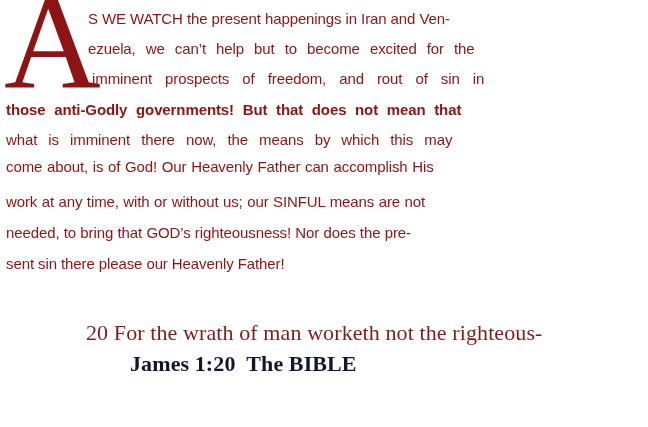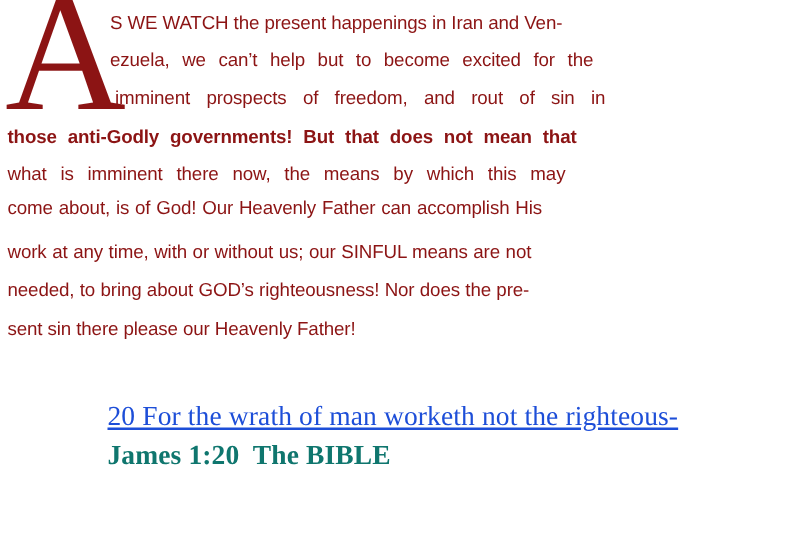--- a/index.html
+++ b/index.html
@@ -68,55 +68,55 @@
 
   
   .quote-block {
     position: absolute;
     left: 86px;
     top: 318px;
     width: 560px;
   }
 
   .quote-line {
-    color: #1d4ed8;
+    color: #7f1d1d;
     font-family: "Liberation Serif", serif;
     font-size: 22px;
     line-height: 30px;
     white-space: nowrap;
     letter-spacing: 0.1px;
-    text-decoration: underline;
   }
 
   .quote-attrib {
-    color: #0f766e;
+    color: #0f172a;
     font-family: "Liberation Serif", serif;
     font-size: 22px;
     line-height: 31px;
     font-weight: bold;
     white-space: pre;
     letter-spacing: 0.1px;
+    margin-left: 44px;
   }
 </style>
 </head>
 <body>
 
 <div class="page">
 
   <div class="dropcap">A</div>
 
   <div class="body-block">
     <div class="body-line l1">S WE WATCH the present happenings in Iran and Ven-</div>
     <div class="body-line l2">ezuela, we can’t help but to become excited for the</div>
     <div class="body-line l3">imminent prospects of freedom, and rout of sin in</div>
     <div class="body-line l4">those anti-Godly governments!  But that does not mean that</div>
     <div class="body-line l5">what is imminent there now, the means by which this may</div>
     <div class="body-line l6">come about, is of God!  Our Heavenly Father can accomplish His</div>
     <div class="body-line l7">work at any time, with or without us; our SINFUL means are not</div>
-    <div class="body-line l8">needed, to bring about GOD’s righteousness!  Nor does the pre-</div>
+    <div class="body-line l8">needed, to bring that GOD’s righteousness!  Nor does the pre-</div>
     <div class="body-line l9">sent sin there please our Heavenly Father!</div>
   </div>
 
   <div class="quote-block">
     <div class="quote-line">20 For the wrath of man worketh not the righteous-</div>
     <div class="quote-attrib">James 1:20  The BIBLE</div>
   </div>
 
 </div>
 

